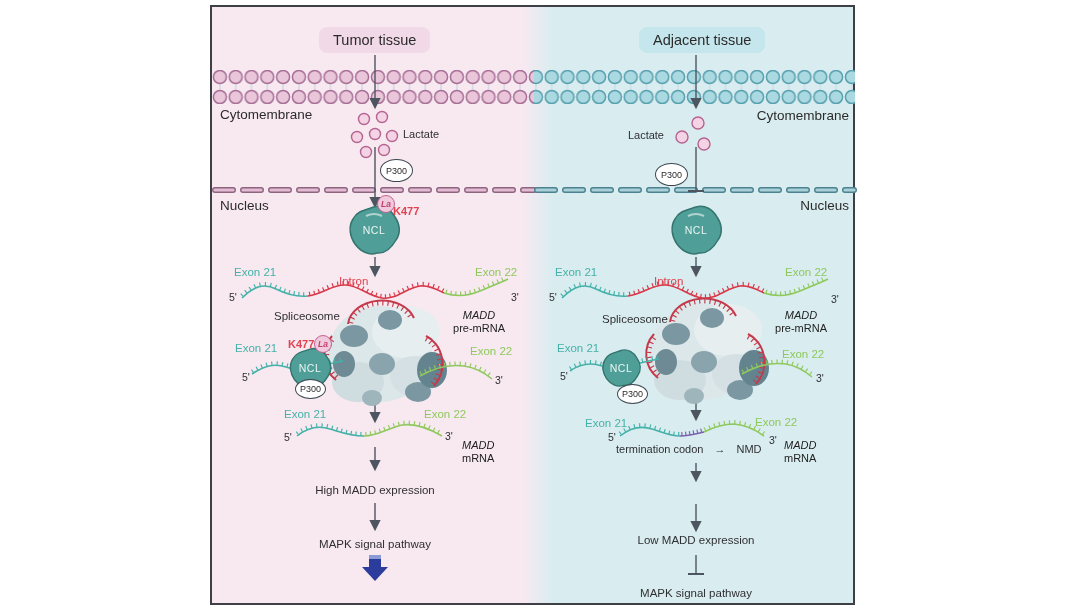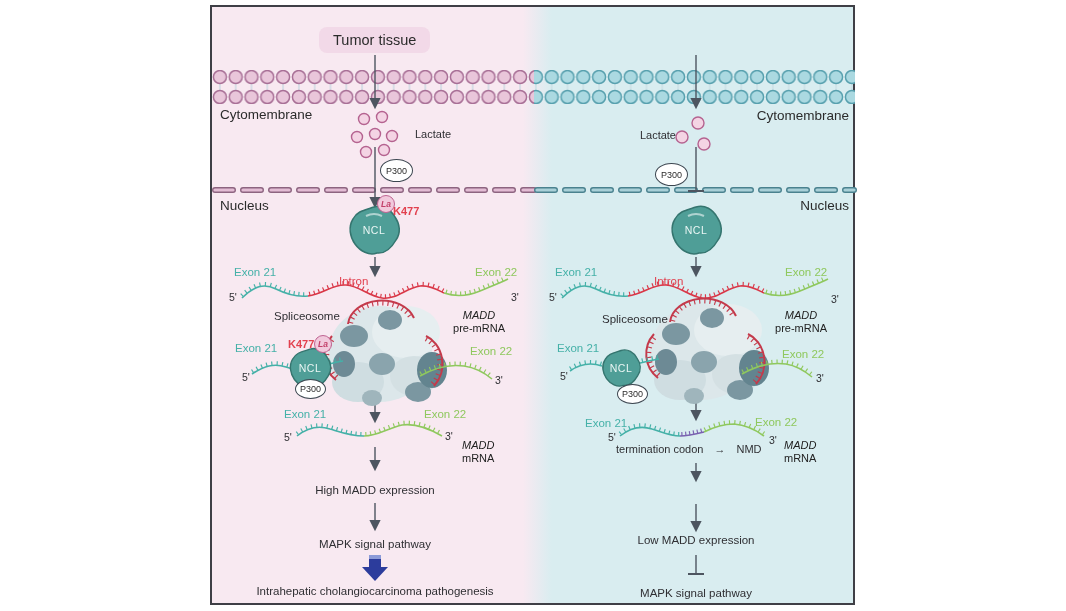--- a/index.html
+++ b/index.html
@@ -5,21 +5,21 @@
   html,body{margin:0;padding:0;background:#ffffff;width:1066px;height:611px;overflow:hidden;
     font-family:"Liberation Sans", sans-serif;color:#2f2f33;}
   #figure{position:absolute;left:210px;top:5px;width:645px;height:600px;border:2px solid #3f3f46;
     box-sizing:border-box;background:linear-gradient(90deg,#f8e9f1 0%,#f8e9f1 48.5%,#d9edf0 53%,#d9edf0 100%);}
   #gfx{position:absolute;left:0;top:0;width:645px;height:600px;}
   .lab{position:absolute;white-space:nowrap;}
   .t-badge{font-size:14.5px;color:#2b2b2b;padding:5px 14px;border-radius:8px;}
   .badgeL{background:#f2d9e8;}
   .badgeR{background:#c5e6ec;}
   .t-mem{font-size:13.5px;color:#2b2b2b;}
-  .t-small{font-size:11px;color:#2f2f33;margin-left:12px;}
+  .t-small{font-size:11px;color:#2f2f33;}
   .t-step{font-size:11.5px;color:#2f2f33;}
   .t-exon{font-size:11.5px;}
   .teal{color:#45b1a8;} .green{color:#8fc85e;} .red{color:#e2414f;}
   .t-prime{font-size:10.5px;color:#2f2f33;}
   .t-k477{font-size:11px;font-weight:bold;color:#e2414f;}
   .t-ncl{font-size:10.5px;color:#eaf6f4;letter-spacing:.5px;}
   .pill-p300{position:absolute;background:#ffffff;border:1.4px solid #3c4650;border-radius:50%;
     display:flex;align-items:center;justify-content:center;font-size:9px;color:#2b2b2b;box-sizing:border-box;}
   .pill-la{position:absolute;background:#f1c9dc;border:1.4px solid #bf6492;border-radius:50%;
     display:flex;align-items:center;justify-content:center;font-size:8.5px;font-style:italic;font-weight:bold;color:#c23f69;box-sizing:border-box;}
@@ -553,22 +553,22 @@
 <div class="lab t-prime" style="left:283px;top:367px;">3'</div>
 
 <div class="lab t-exon teal" style="left:72px;top:401px;">Exon 21</div>
 <div class="lab t-exon green" style="left:212px;top:401px;">Exon 22</div>
 <div class="lab t-prime" style="left:72px;top:424px;">5'</div>
 <div class="lab t-prime" style="left:233px;top:423px;">3'</div>
 <div class="lab madd" style="left:250px;top:432px;text-align:left;"><span class="it">MADD</span><br><span>mRNA</span></div>
 
 <div class="lab t-step ctr" style="left:63px;top:477px;width:200px;">High MADD expression</div>
 <div class="lab t-step ctr" style="left:63px;top:531px;width:200px;">MAPK signal pathway</div>
-<div class="lab t-step ctr" style="left:23px;top:578px;width:280px;">Intrahepatic cholangiocarcinoma pathogenesis</div>
-
+
+<div class="lab t-badge badgeR" style="left:427px;top:20px;">Adjacent tissue</div>
 <div class="lab t-mem" style="left:537px;top:101px;width:100px;text-align:right;">Cytomembrane</div>
 <div class="lab t-small" style="left:410px;top:122px;width:42px;text-align:right;">Lactate</div>
 <div class="pill-p300" style="left:443px;top:156px;width:33px;height:23px;">P300</div>
 <div class="lab t-mem" style="left:537px;top:191px;width:100px;text-align:right;">Nucleus</div>
 <div class="ncl-txt t-ncl" style="position:absolute;left:468px;top:216px;width:32px;height:14px;">NCL</div>
 
 <div class="lab t-exon teal" style="left:343px;top:259px;">Exon 21</div>
 <div class="lab t-exon red" style="left:442px;top:268px;">Intron</div>
 <div class="lab t-exon green" style="left:573px;top:259px;">Exon 22</div>
 <div class="lab t-prime" style="left:337px;top:284px;">5'</div>

